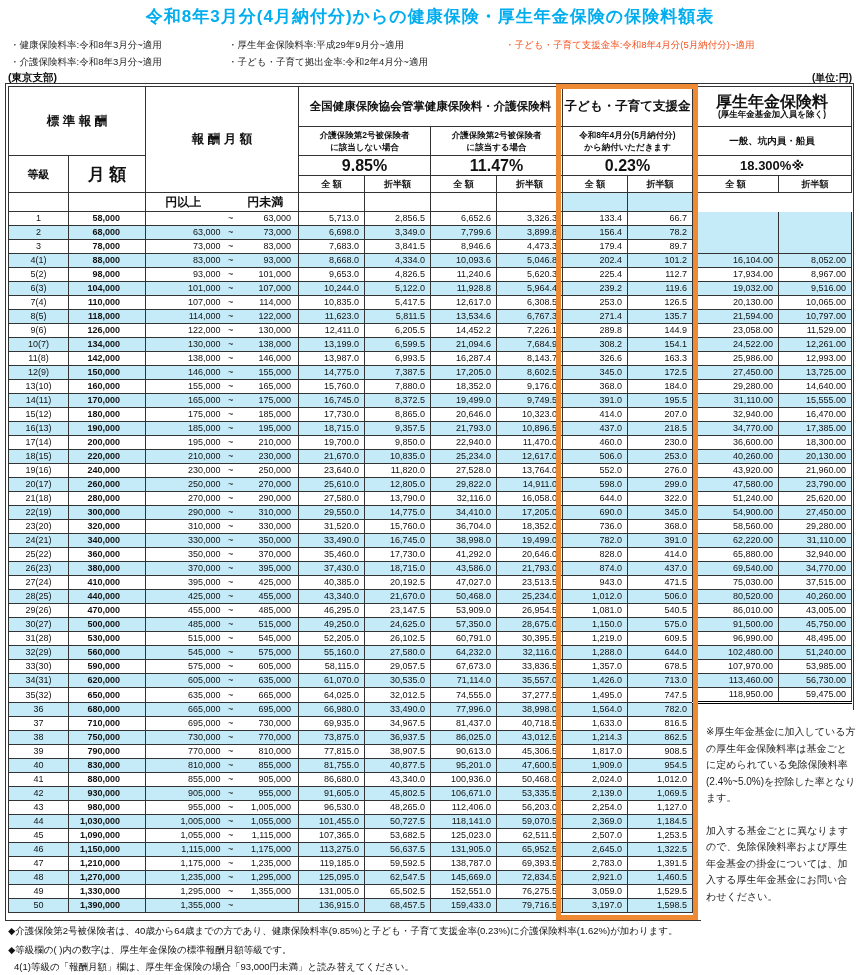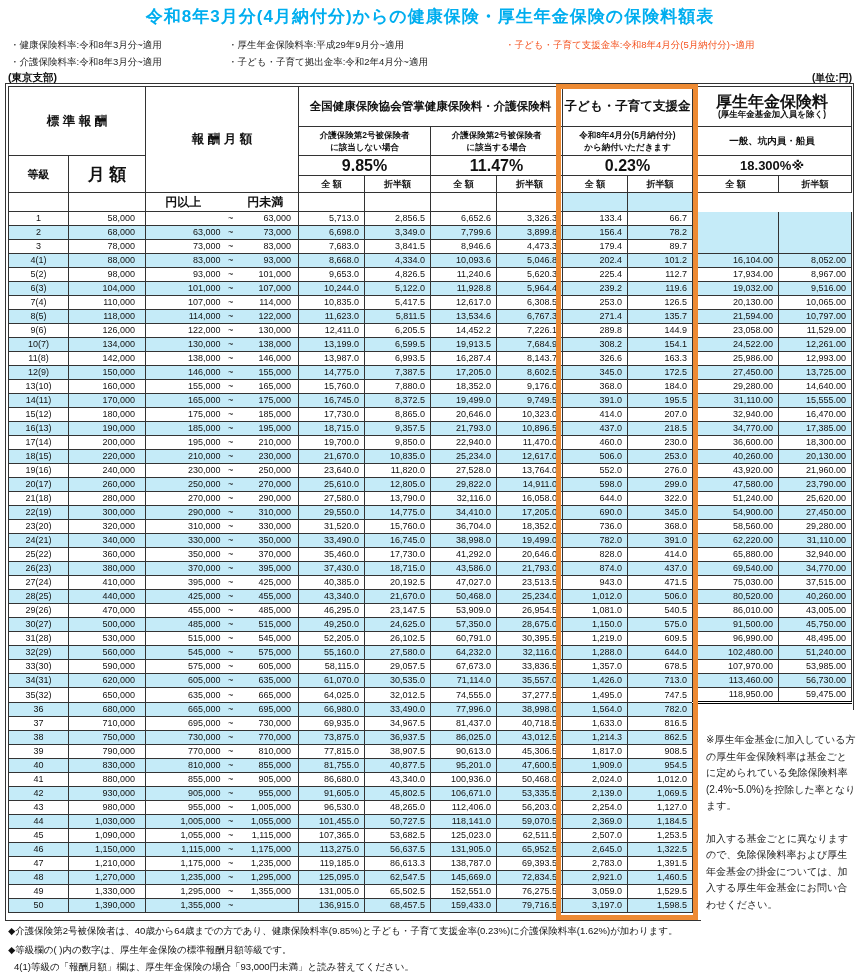--- a/index.html
+++ b/index.html
@@ -41,21 +41,21 @@
   .hd-big{font-size:12.5px;margin-left:44px;}
   .hd-group{font-size:11.5px;}
   .hd-child{font-size:12.5px;}
   .hd-pens-t{font-size:16px;line-height:15px;}
   .hd-pens-s{font-size:8.5px;line-height:11px;font-weight:bold;}
   .hd-two{font-size:8.5px;line-height:12px;}
   .hd-rate{font-size:16px;}
   .hd-rate-p{font-size:13px;}
   .hd-amt{font-size:9px;}
   .c-grade{text-align:center;}
-  .c-monthly{text-align:right;padding-right:10px;}
+  .c-monthly{text-align:right;padding-right:25px;font-weight:bold;}
   .c-from{text-align:right;border-right:none;padding-right:1px;}
   .c-tilde{text-align:center;border-left:none;border-right:none;}
   .c-to{text-align:right;border-left:none;padding-right:7px;}
   .num{text-align:right;padding-right:5px;}
   tr.alt td{background:var(--stripe-blue);}
   td.pens-blank{background:var(--stripe-blue) !important;border-top:none;border-bottom:none;}
   td.pens-none{background:#fff !important;border:none;}
   td.pens-end{border-bottom:3px double #000;}
   .yen-lbl{text-align:center;font-weight:bold;font-size:12px;}
 
@@ -66,21 +66,21 @@
   .edge{position:absolute;background:var(--line);}
   .edge-top{top:83px;left:5px;width:849px;height:1px;}
   .edge-left{top:83px;left:5px;width:1px;height:838px;}
   .edge-right{top:83px;left:853px;width:1px;height:627px;}
   .edge-bottom{top:920px;left:5px;width:696px;height:1px;}
 
   .side-note{
     position:absolute;top:716px;left:706px;width:150px;
     font-size:10px;line-height:16.5px;color:#222;white-space:normal;
   }
-  .side-note p{margin:16px 0 16px 0;}
+  .side-note p{margin:8px 0 16px 0;}
   .footer-note{position:absolute;left:8px;font-size:9.5px;color:#111;}
   .fn1{top:925px;}
   .fn2{top:944px;}
   .fn3{top:961px;left:14px;}
 </style>
 </head>
 <body>
 
 <div class="page">
 
@@ -315,21 +315,21 @@
           <td class="num">11,529.00</td>
         </tr>
         <tr class="r alt">
           <td class="c-grade">10(7)</td>
           <td class="c-monthly">134,000</td>
           <td class="c-from">130,000</td>
           <td class="c-tilde">~</td>
           <td class="c-to">138,000</td>
           <td class="num">13,199.0</td>
           <td class="num">6,599.5</td>
-          <td class="num">19,913.5</td>
+          <td class="num">21,094.6</td>
           <td class="num">7,684.9</td>
           <td class="num">308.2</td>
           <td class="num">154.1</td>
           <td class="num">24,522.00</td>
           <td class="num">12,261.00</td>
         </tr>
         <tr class="r">
           <td class="c-grade">11(8)</td>
           <td class="c-monthly">142,000</td>
           <td class="c-from">138,000</td>
@@ -869,21 +869,21 @@
           <td class="num pens-none"></td>
           <td class="num pens-none"></td>
         </tr>
         <tr class="r">
           <td class="c-grade">47</td>
           <td class="c-monthly">1,210,000</td>
           <td class="c-from">1,175,000</td>
           <td class="c-tilde">~</td>
           <td class="c-to">1,235,000</td>
           <td class="num">119,185.0</td>
-          <td class="num">86,613.3</td>
+          <td class="num">59,592.5</td>
           <td class="num">138,787.0</td>
           <td class="num">69,393.5</td>
           <td class="num">2,783.0</td>
           <td class="num">1,391.5</td>
           <td class="num pens-none"></td>
           <td class="num pens-none"></td>
         </tr>
         <tr class="r alt">
           <td class="c-grade">48</td>
           <td class="c-monthly">1,270,000</td>

